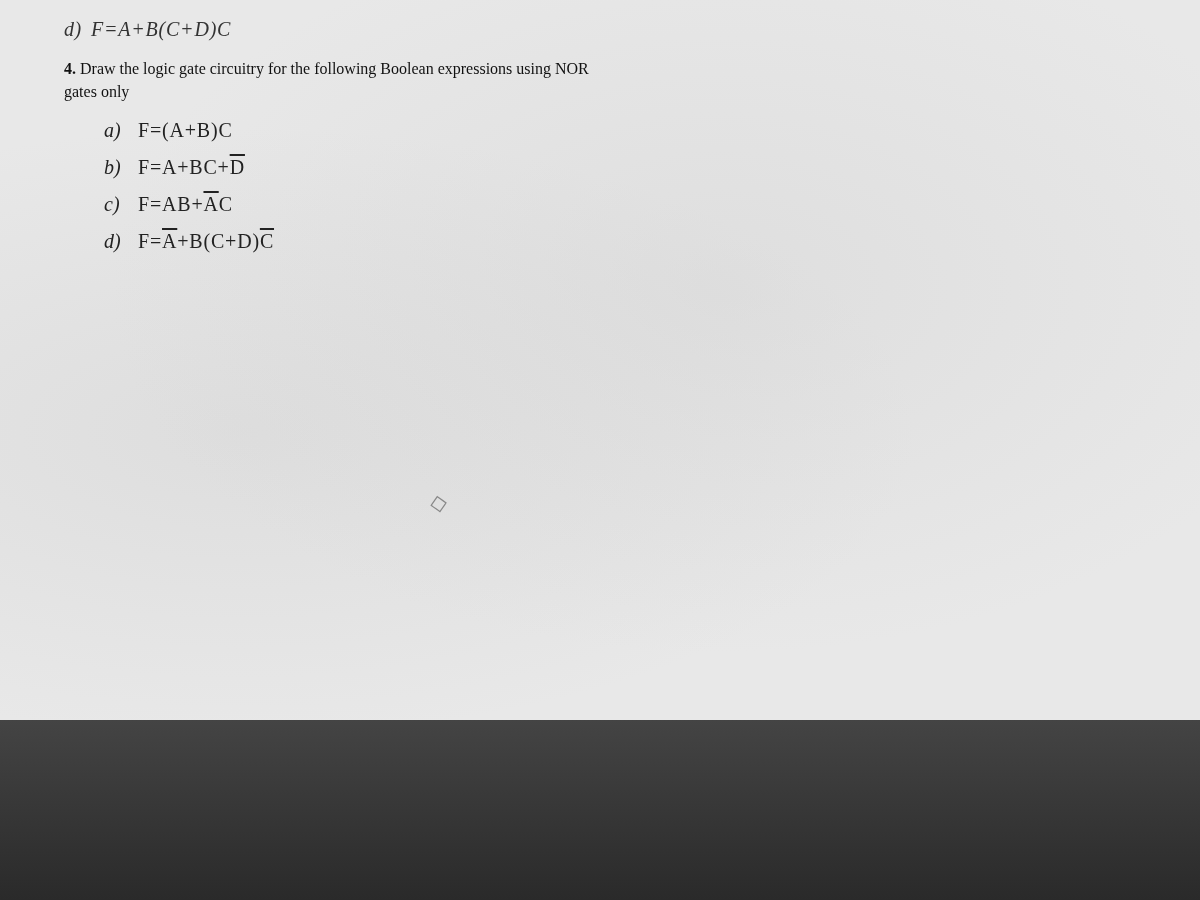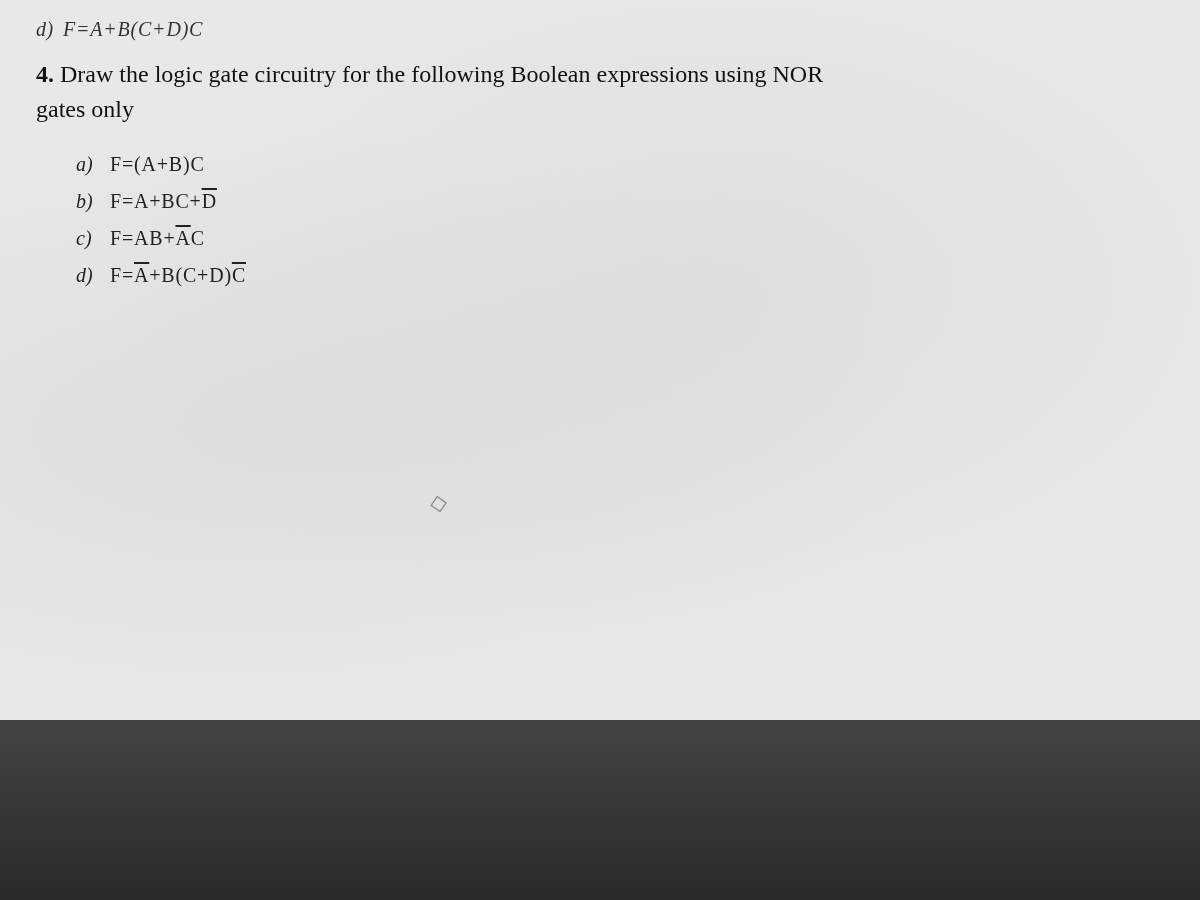--- a/index.html
+++ b/index.html
@@ -35,41 +35,41 @@
       left: 0;
       width: 1200px;
       height: 180px;
       background: linear-gradient(to bottom, #444, #2a2a2a);
     }
 
     .content {
       position: absolute;
       top: 0;
       left: 0;
-      padding: 18px 40px 20px 36px;
+      padding: 18px 40px 20px 64px;
       color: #222;
     }
 
     .prev-question {
       font-size: 20px;
       margin-bottom: 16px;
       font-style: italic;
       color: #333;
       letter-spacing: 0.02em;
     }
 
     .prev-question .label {
       margin-right: 4px;
     }
 
     .question-header {
-      font-size: 24px;
+      font-size: 16px;
       font-weight: normal;
       line-height: 1.45;
-      margin-bottom: 20px;
+      margin-bottom: 10px;
       color: #111;
       max-width: 900px;
     }
 
     .question-number {
       font-weight: bold;
     }
 
     .sub-items {
       margin-left: 40px;

